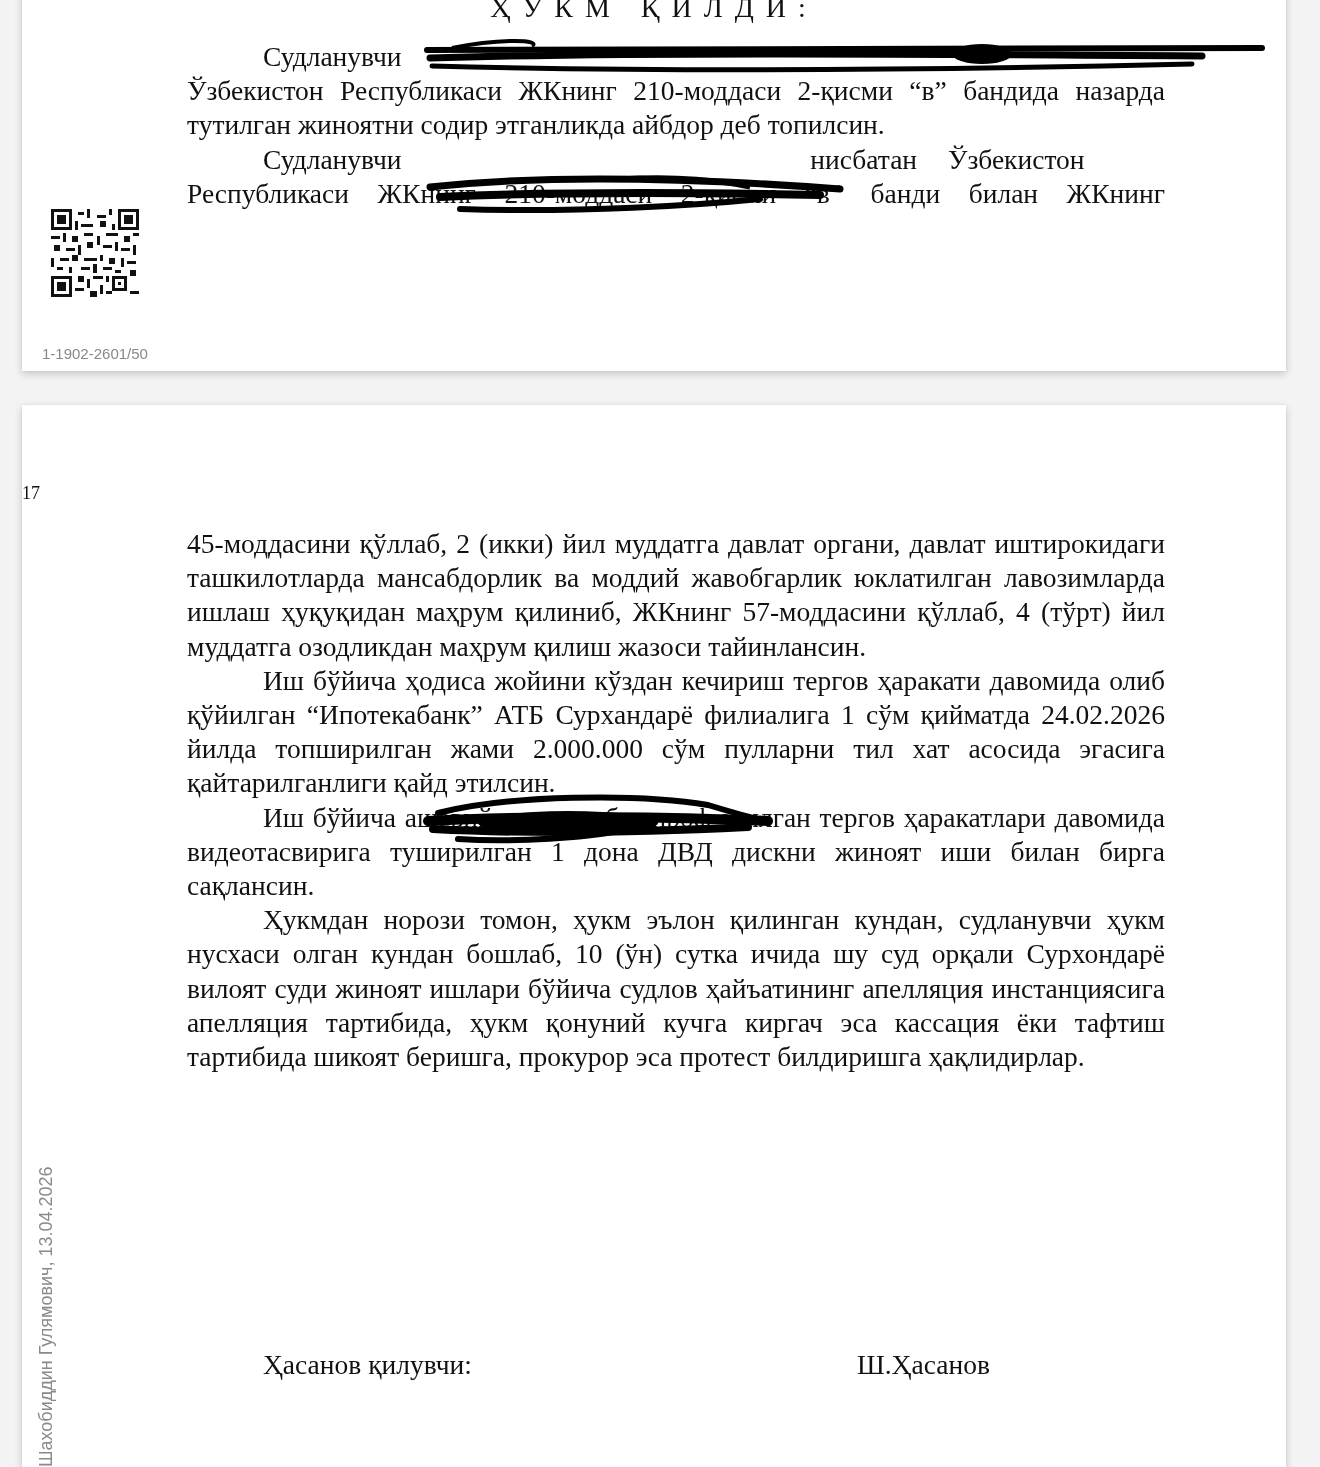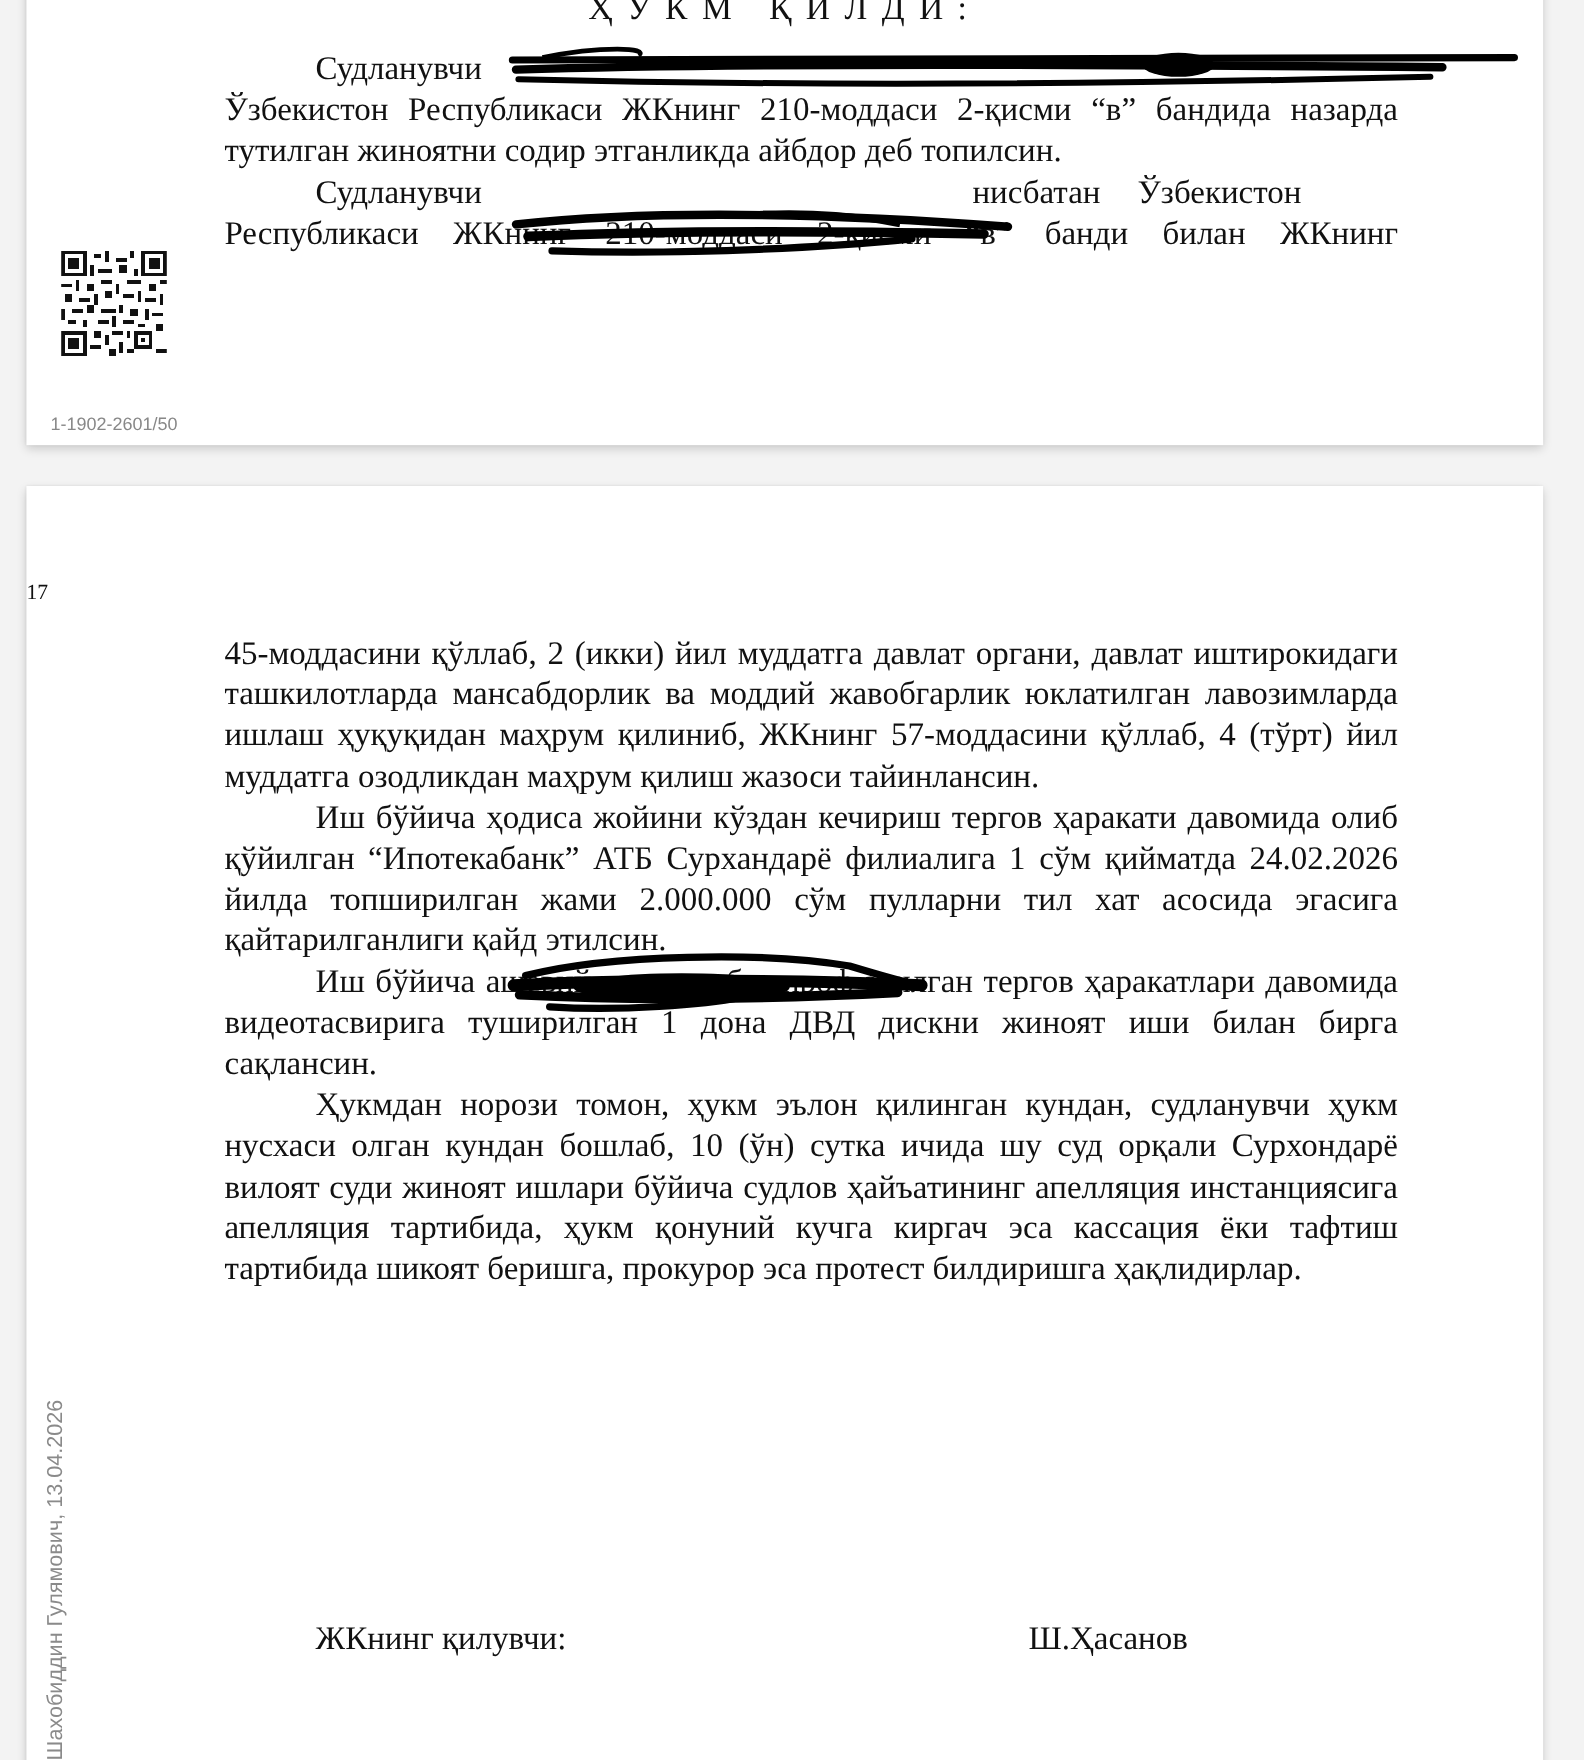--- a/index.html
+++ b/index.html
@@ -170,18 +170,18 @@
 
   <svg class="redact" style="left:396px;top:386px;" width="380" height="60" viewBox="0 0 380 60">
     <path d="M20 22 C90 4 220 2 290 14 C310 20 330 26 340 28" stroke="#000" stroke-width="6" fill="none" stroke-linecap="round"></path>
     <path d="M10 30 C120 24 260 26 350 30" stroke="#000" stroke-width="10" fill="none" stroke-linecap="round"></path>
     <path d="M15 38 C130 44 250 40 330 36" stroke="#000" stroke-width="8" fill="none" stroke-linecap="round"></path>
     <path d="M40 48 C100 52 170 46 200 40" stroke="#000" stroke-width="6" fill="none" stroke-linecap="round"></path>
     <ellipse cx="150" cy="32" rx="90" ry="12" fill="#000"></ellipse>
   </svg>
 
   <div class="sign-row">
-    <span class="sign-label">ЖКнинг қилувчи:</span>
+    <span class="sign-label">Ҳасанов қилувчи:</span>
     <span class="sign-name">Ш.Ҳасанов</span>
   </div>
 </div>
 
 <div class="vertical-signer">Шахобиддин Гулямович, 13.04.2026</div>
 
 </body></html>

